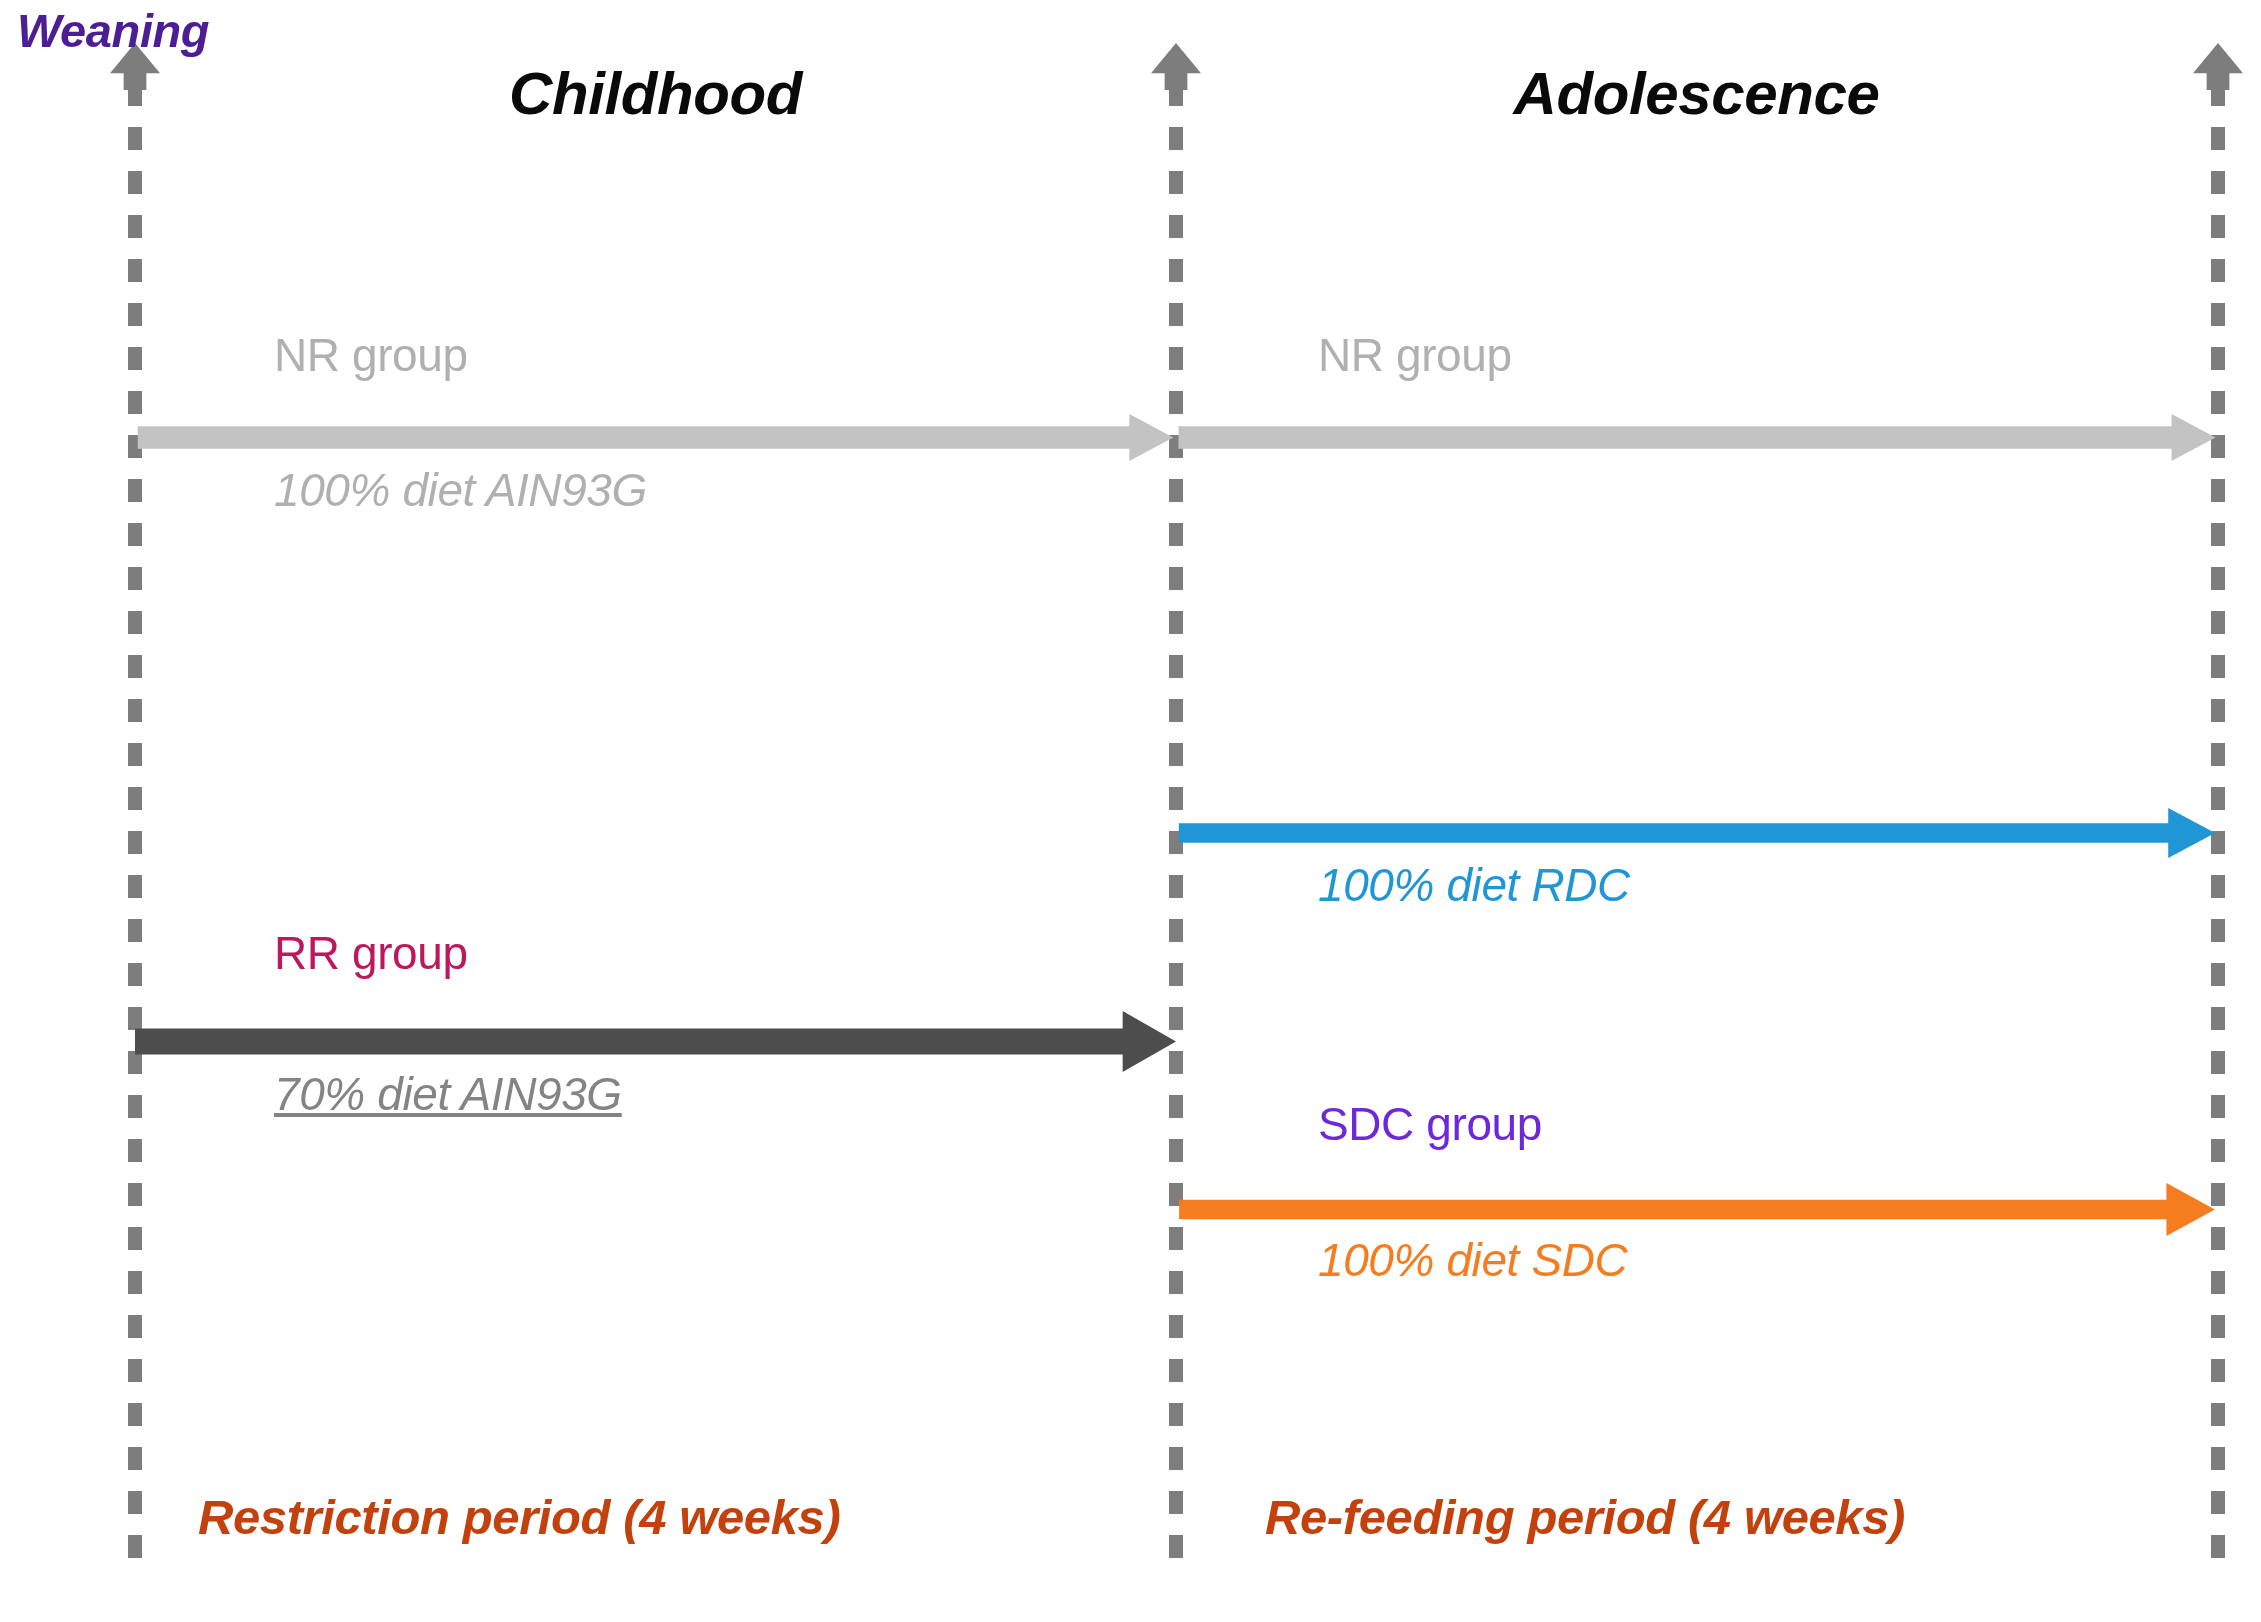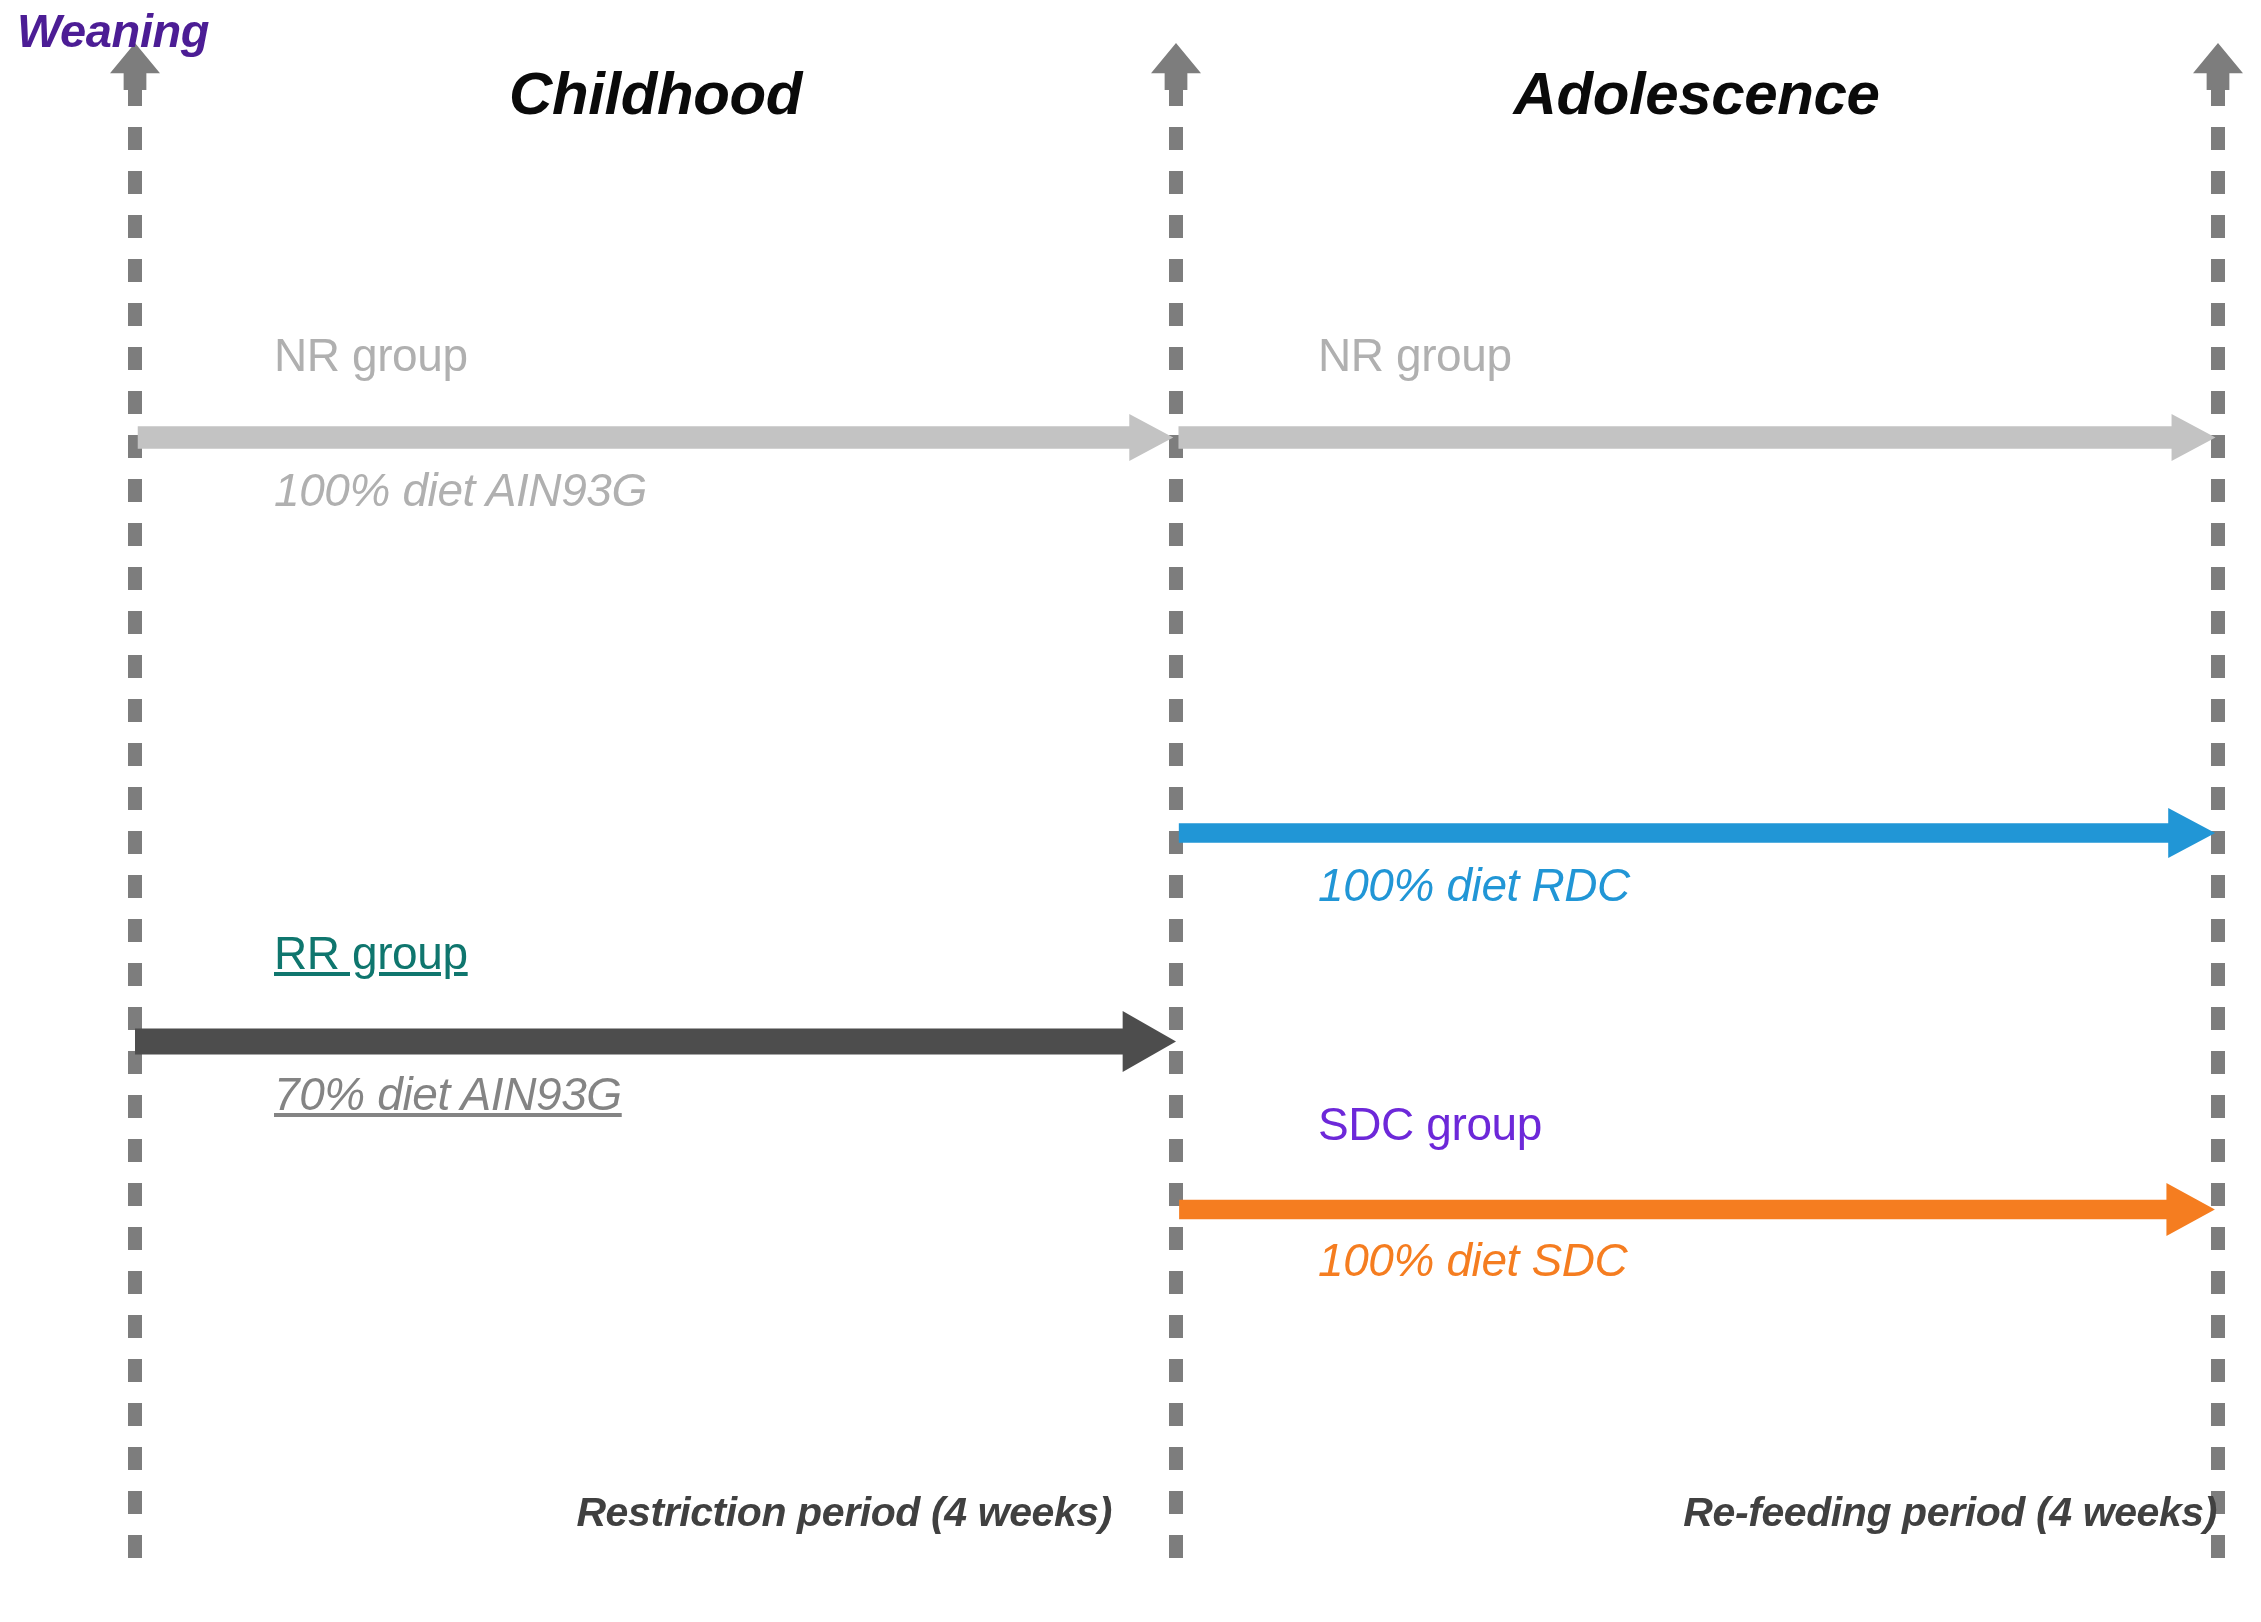--- a/index.html
+++ b/index.html
@@ -65,26 +65,26 @@
     font-weight: bold;
     font-style: italic;
     color: #4c1d95;
     white-space: nowrap;
     letter-spacing: -0.4px;
   }
 
   
   .period-caption {
     position: absolute;
-    font-size: 41px;
+    font-size: 49px;
     font-weight: bold;
     font-style: italic;
-    color: #404040;
+    color: #c2410c;
     white-space: nowrap;
-    text-align: right;
+    text-align: left;
     letter-spacing: -0.4px;
   }
 
   
   .arrow-row {
     position: absolute;
   }
   .arrow-svg {
     position: absolute;
     left: 0;
@@ -164,21 +164,21 @@
       <path d="M0 20 L1306 20 L1306 0 L1368 33 L1306 66 L1306 46 L0 46 Z" fill="#2196d6"></path>
     </svg>
   </div>
   <div class="arrow-label diet" style="left:1318px; top:858px; width:762px; color:#2196d6;">100% diet RDC</div>
 
   <div class="arrow-row" style="left:135px; top:1011px; width:1041px; height:61px;">
     <svg class="arrow-svg" width="1041" height="61" viewBox="0 0 1366 80">
       <path d="M0 23 L1296 23 L1296 0 L1366 40 L1296 80 L1296 57 L0 57 Z" fill="#4d4d4d"></path>
     </svg>
   </div>
-  <div class="arrow-label title" style="left:274px; top:926px; width:762px; color:#0f766e;text-decoration:underline;">RR group</div>
+  <div class="arrow-label title" style="left:274px; top:926px; width:762px; color:#be185d;">RR group</div>
   <div class="arrow-label diet" style="left:274px; top:1067px; width:762px; color:#848484;text-decoration:underline;">70% diet AIN93G</div>
 
   <div class="arrow-row" style="left:1176px; top:1183px; width:1042px; height:53px;">
     <svg class="arrow-svg" width="1042" height="53" viewBox="0 0 1368 70">
       <path d="M0 22 L1304 22 L1304 0 L1368 35 L1304 70 L1304 48 L0 48 Z" fill="#f57d20"></path>
     </svg>
   </div>
   <div class="arrow-label title" style="left:1318px; top:1097px; width:762px; color:#6d28d9;">SDC group</div>
   <div class="arrow-label diet" style="left:1318px; top:1233px; width:762px; color:#f57d20;">100% diet SDC</div>
 

